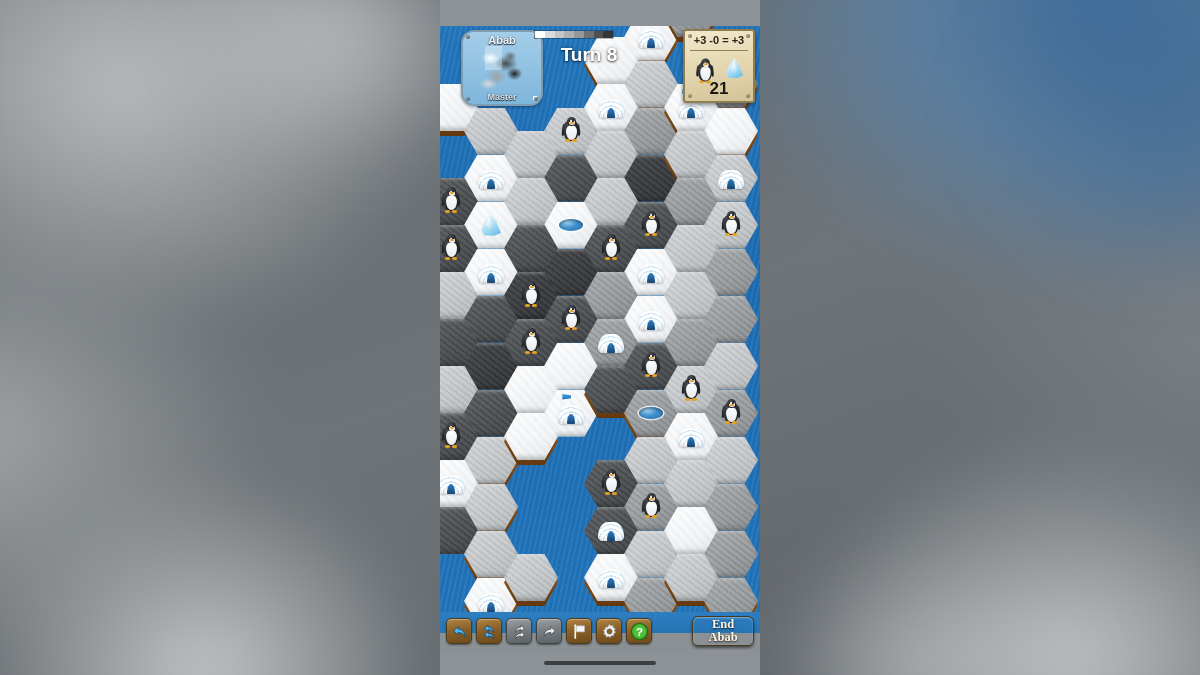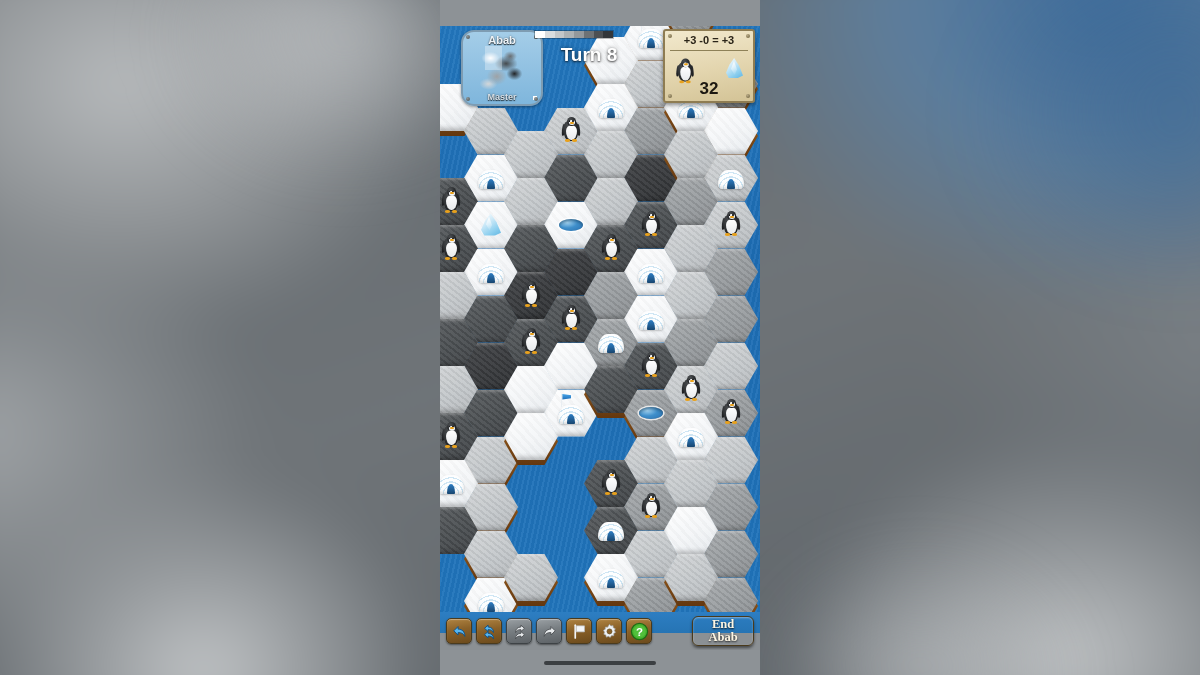--- a/index.html
+++ b/index.html
@@ -233,21 +233,21 @@
   #turnbar span { flex:1; }
 
   #turnlabel {
     position:absolute; left:94px; top:18px; width:110px;
     font-size:19px; font-weight:bold; color:#ffffff;
     text-shadow:0 1px 2px rgba(0,0,0,.65), 0 0 4px rgba(0,0,0,.4);
     text-align:center;
   }
 
   #scorepanel {
-    position:absolute; right:5px; top:3px; width:92px; height:74px;
+    position:absolute; right:5px; top:3px; width:72px; height:74px;
     background:linear-gradient(170deg,#f2e9cd 0%,#e3d5ae 55%,#d3c396 100%);
     border:2px solid #8e7c52; border-radius:3px;
     box-shadow:0 2px 4px rgba(0,0,0,.45);
   }
   #scorepanel .delta {
     position:absolute; top:3px; left:0; right:0; text-align:center;
     font-size:11px; font-weight:bold; color:#2a2418;
   }
   #scorepanel .rule { position:absolute; left:5px; right:5px; top:19px; height:1px; background:#8e8158; }
   #scorepanel .icons { position:absolute; left:0; right:0; top:24px; height:30px; }
@@ -1201,21 +1201,21 @@
             <span class="eye r"></span>
             <span class="beak"></span>
           <span class="foot l"></span>
             <span class="foot r"></span>
         </span>
         <span class="sprite berg">
           <span class="top"></span>
             <span class="hi"></span>
         </span>
       </div>
-      <div class="count">32</div>
+      <div class="count">21</div>
       <span class="screw a"></span>
       <span class="screw b"></span>
       <span class="screw c"></span>
       <span class="screw d"></span>
     </div>
   </div>
 
   <div id="toolbar">
       <div class="tbtn">
         <span>

